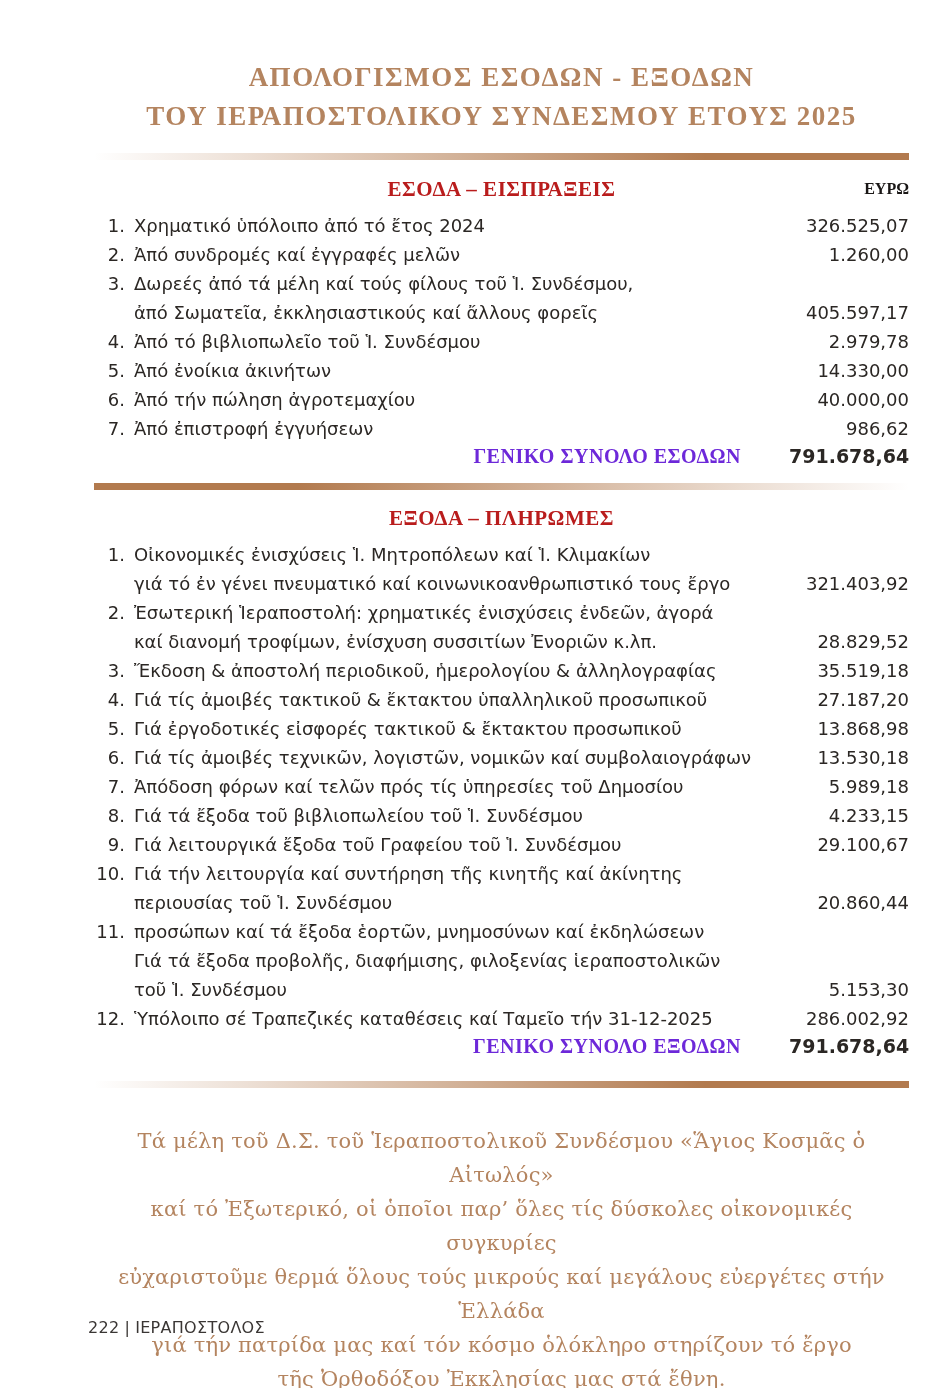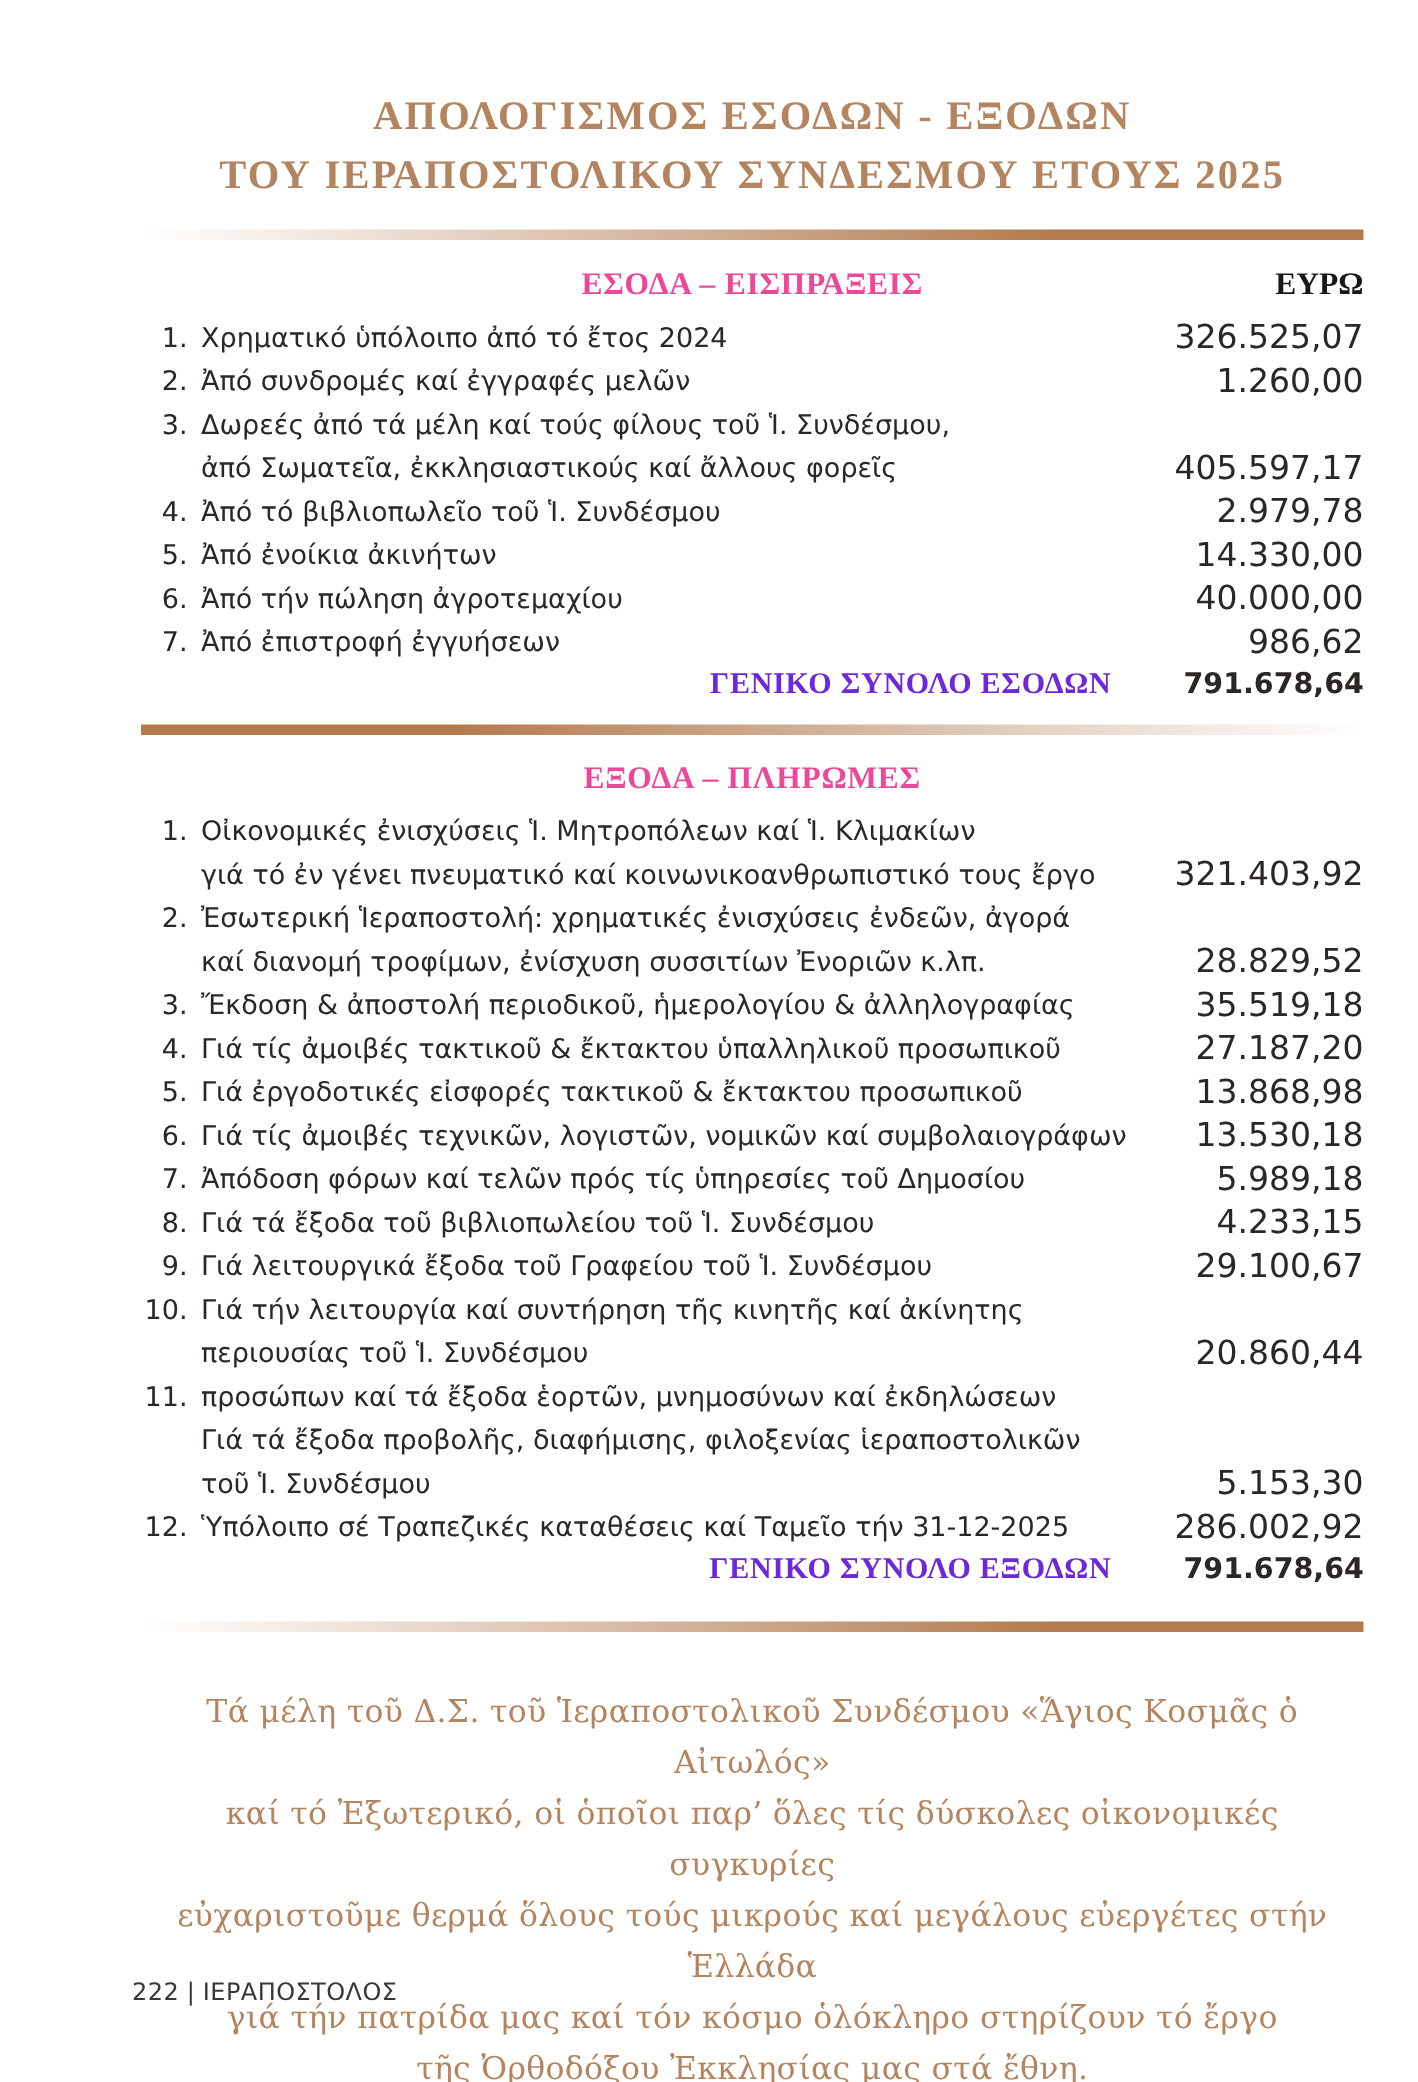--- a/index.html
+++ b/index.html
@@ -39,48 +39,48 @@
 
   
   .col-header-row { position: relative; margin-top: 15px; height: 28px; }
   .section-header {
     text-align: center;
     font-family: "Liberation Serif", "DejaVu Serif", serif;
     font-weight: 700;
     font-size: 21px;
     line-height: 28px;
     letter-spacing: 0.5px;
-    color: #ec4899;
+    color: #b91c1c;
   }
   .currency-header {
     position: absolute; right: 0; top: 0;
     font-family: "Liberation Serif", "DejaVu Serif", serif;
     font-weight: 700;
-    font-size: 21px;
+    font-size: 16px;
     line-height: 28px;
     color: #1a1716;
     margin-left: 39px;
   }
   .expenses-header { margin-top: 14px; }
 
   
   .items { margin-top: 8px; }
   .item-row { display: flex; align-items: flex-start; }
   .item-num {
     width: 31px; flex: 0 0 31px;
     text-align: right;
     margin-right: 9px;
     font-size: 18px;
     line-height: 29px;
   }
   .item-body { flex: 1 1 auto; }
   .item-line { font-size: 18px; line-height: 29px; }
   .item-line.with-amount { display: flex; justify-content: space-between; align-items: center; }
   .item-text { white-space: nowrap; }
-  .item-amount { font-size: 22px; margin-left: 12px; white-space: nowrap; }
+  .item-amount { font-size: 18px; margin-left: 12px; white-space: nowrap; }
 
   
   .total-row {
     display: flex; justify-content: flex-end; align-items: baseline;
     margin-top: 2px; height: 30px;
   }
   .total-label {
     font-family: "Liberation Serif", "DejaVu Serif", serif;
     font-weight: 700;
     font-size: 20px;

